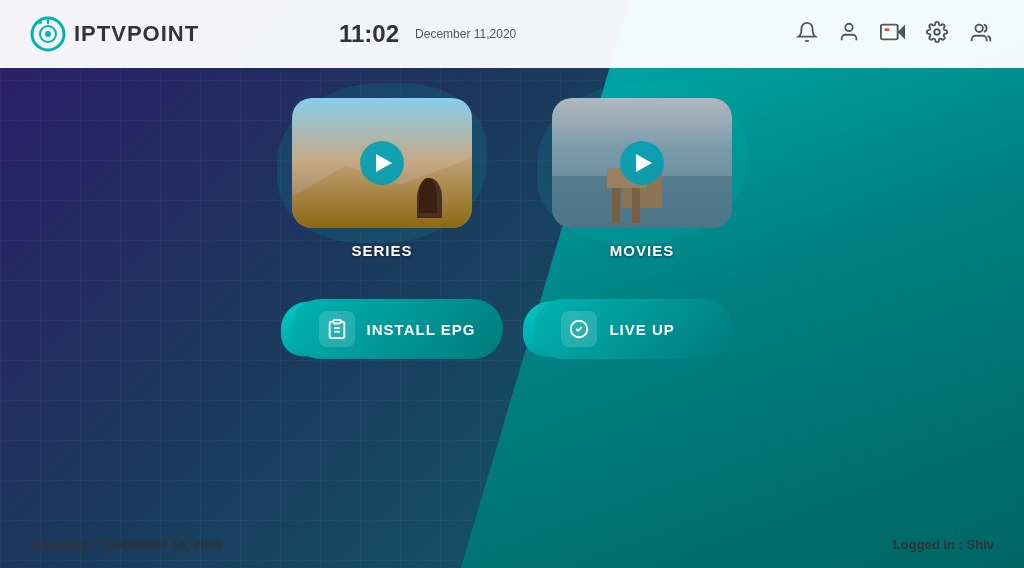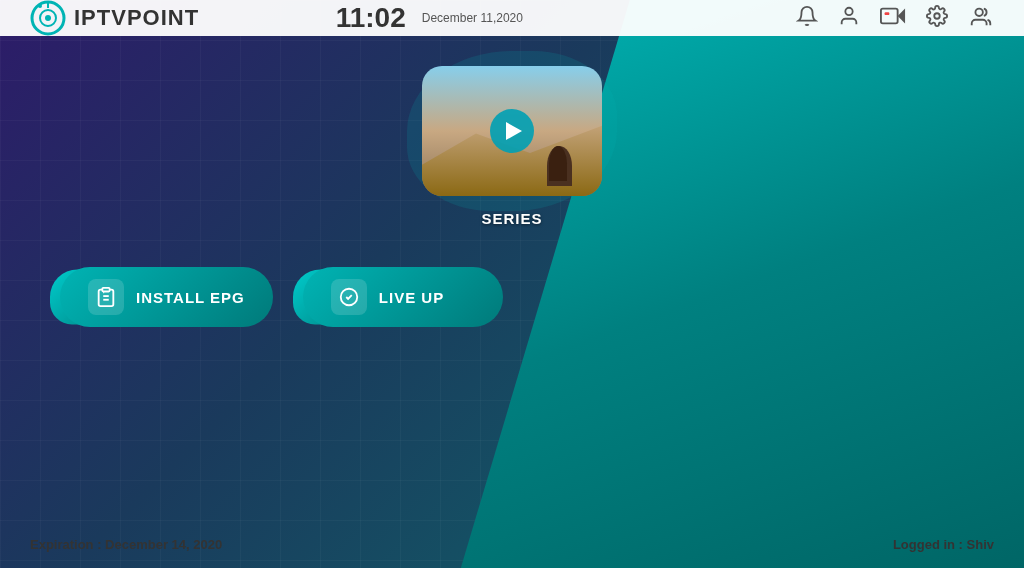--- a/index.html
+++ b/index.html
@@ -39,21 +39,21 @@
       background: linear-gradient(160deg, #00b4b4 0%, #008080 50%, #006666 100%);
       clip-path: polygon(30% 0%, 100% 0%, 100% 100%, 0% 100%);
     }
 
     
     .header {
       position: relative;
       z-index: 10;
       display: flex;
       align-items: center;
-      padding: 0 30px;
+      padding: 16px 30px;
       background: rgba(255,255,255,0.95);
     }
 
     .logo-container {
       display: flex;
       align-items: center;
       gap: 8px;
     }
 
     .logo-icon {
@@ -70,21 +70,21 @@
 
     .header-center {
       display: flex;
       align-items: center;
       gap: 16px;
       margin-left: auto;
       margin-right: auto;
     }
 
     .time-display {
-      font-size: 28px;
+      font-size: 24px;
       font-weight: 700;
       color: #333;
     }
 
     .date-display {
       font-size: 12px;
       color: #555;
       font-weight: 500;
     }
 
@@ -241,21 +241,21 @@
       font-size: 15px;
       font-weight: 700;
       color: white;
       letter-spacing: 1px;
       text-shadow: 0 1px 3px rgba(0,0,0,0.5);
     }
 
     
     .action-buttons {
       display: flex;
-      justify-content: flex-start;
+      justify-content: center;
       gap: 30px;
     }
 
     .action-btn {
       display: flex;
       align-items: center;
       gap: 12px;
       background: linear-gradient(135deg, #00b4b4, #007a7a);
       border: none;
       border-radius: 30px;
@@ -391,20 +391,33 @@
         <div class="card-blob"></div>
         <div class="card-thumbnail thumb-series">
 
           <div style="position:absolute;bottom:15px;right:35px;width:18px;height:35px;background:#3a2010;border-radius:50% 50% 0 0;z-index:2;"></div>
           <div class="play-btn"></div>
         </div>
       </div>
       <span class="card-label">SERIES</span>
     </div>
 
+    <div class="media-card">
+      <div class="card-wrapper">
+        <div class="card-blob"></div>
+        <div class="card-thumbnail thumb-movies">
+
+          <div style="position:absolute;bottom:5px;left:60px;width:8px;height:55px;background:#7a6040;z-index:2;"></div>
+          <div style="position:absolute;bottom:5px;left:80px;width:8px;height:50px;background:#7a6040;z-index:2;"></div>
+          <div style="position:absolute;bottom:40px;left:55px;width:40px;height:20px;background:#9a8060;z-index:2;border-radius:3px 3px 0 0;"></div>
+          <div class="play-btn"></div>
+        </div>
+      </div>
+      <span class="card-label">MOVIES</span>
+    </div>
 
 
   </div>
 
   <div class="action-buttons">
 
     <button class="action-btn">
       <div class="btn-blob-left"></div>
       <div class="action-btn-icon">
         <svg width="22" height="22" viewBox="0 0 24 24" fill="none" stroke="white" stroke-width="2">

